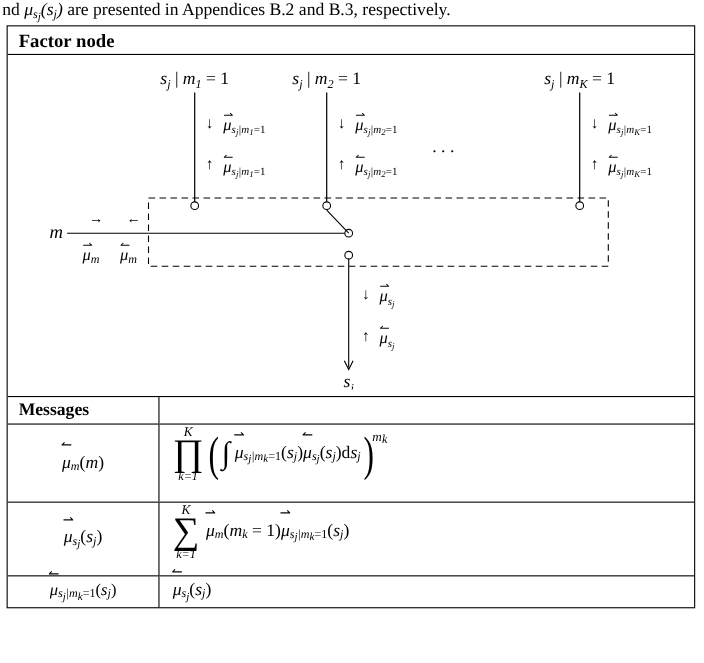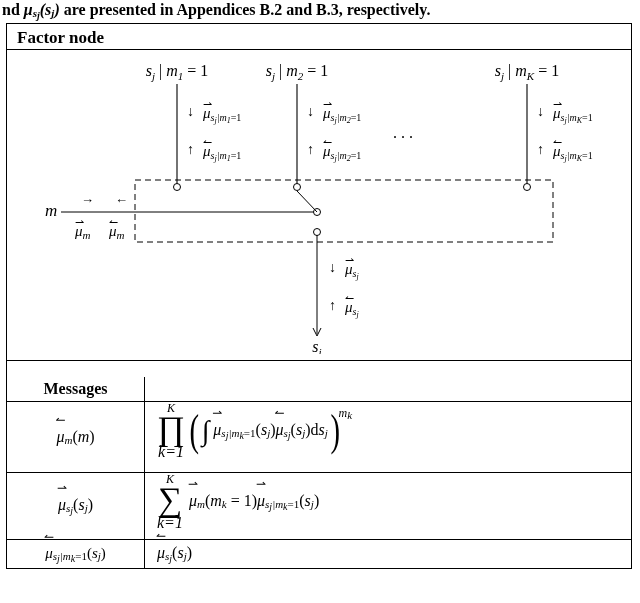--- a/index.html
+++ b/index.html
@@ -15,21 +15,20 @@
   .page {
     width: 640px;
     height: 603px;
     box-sizing: border-box;
     padding: 0;
   }
   .top-line {
     padding: 0 8px 0 2px;
     font-size: 16px;
     line-height: 1.2;
-    font-weight: bold;
   }
   .outer {
     margin: 1px 8px 0 6px;
     border: 1.2px solid #000;
   }
   .fn-header {
     font-weight: bold;
     padding: 4px 10px 1px 10px;
     border-bottom: 1.2px solid #000;
     font-size: 17px;
@@ -41,23 +40,22 @@
   svg { display: block; }
   .msg-header {
     display: flex;
     border-bottom: 1.2px solid #000;
   }
   .col-left {
     width: 138px;
     border-right: 1.2px solid #000;
     padding: 3px 10px;
     font-weight: bold;
-    text-align: center;
+    text-align: left;
     box-sizing: border-box;
-    margin-top: 16px;
   }
   .col-right {
     flex: 1;
     padding: 3px 10px;
     font-weight: bold;
   }
   .msg-row {
     display: flex;
     border-bottom: 1.2px solid #000;
   }
@@ -119,21 +117,21 @@
   }
   .big-op {
     display: inline-block;
     text-align: center;
     vertical-align: middle;
     margin-right: 2px;
     line-height: 1;
   }
   .big-op .top { font-size: 12px; font-style: italic; display: block; }
   .big-op .sym { font-size: 34px; font-style: normal; display: block; line-height: 30px; }
-  .big-op .bot { font-size: 16px; font-style: italic; display: block; }
+  .big-op .bot { font-size: 11px; font-style: italic; display: block; }
   .paren {
     display: inline-block;
     font-size: 44px;
     font-style: normal;
     vertical-align: middle;
     line-height: 44px;
     transform: scaleX(0.65);
   }
   .int {
     font-size: 28px;

